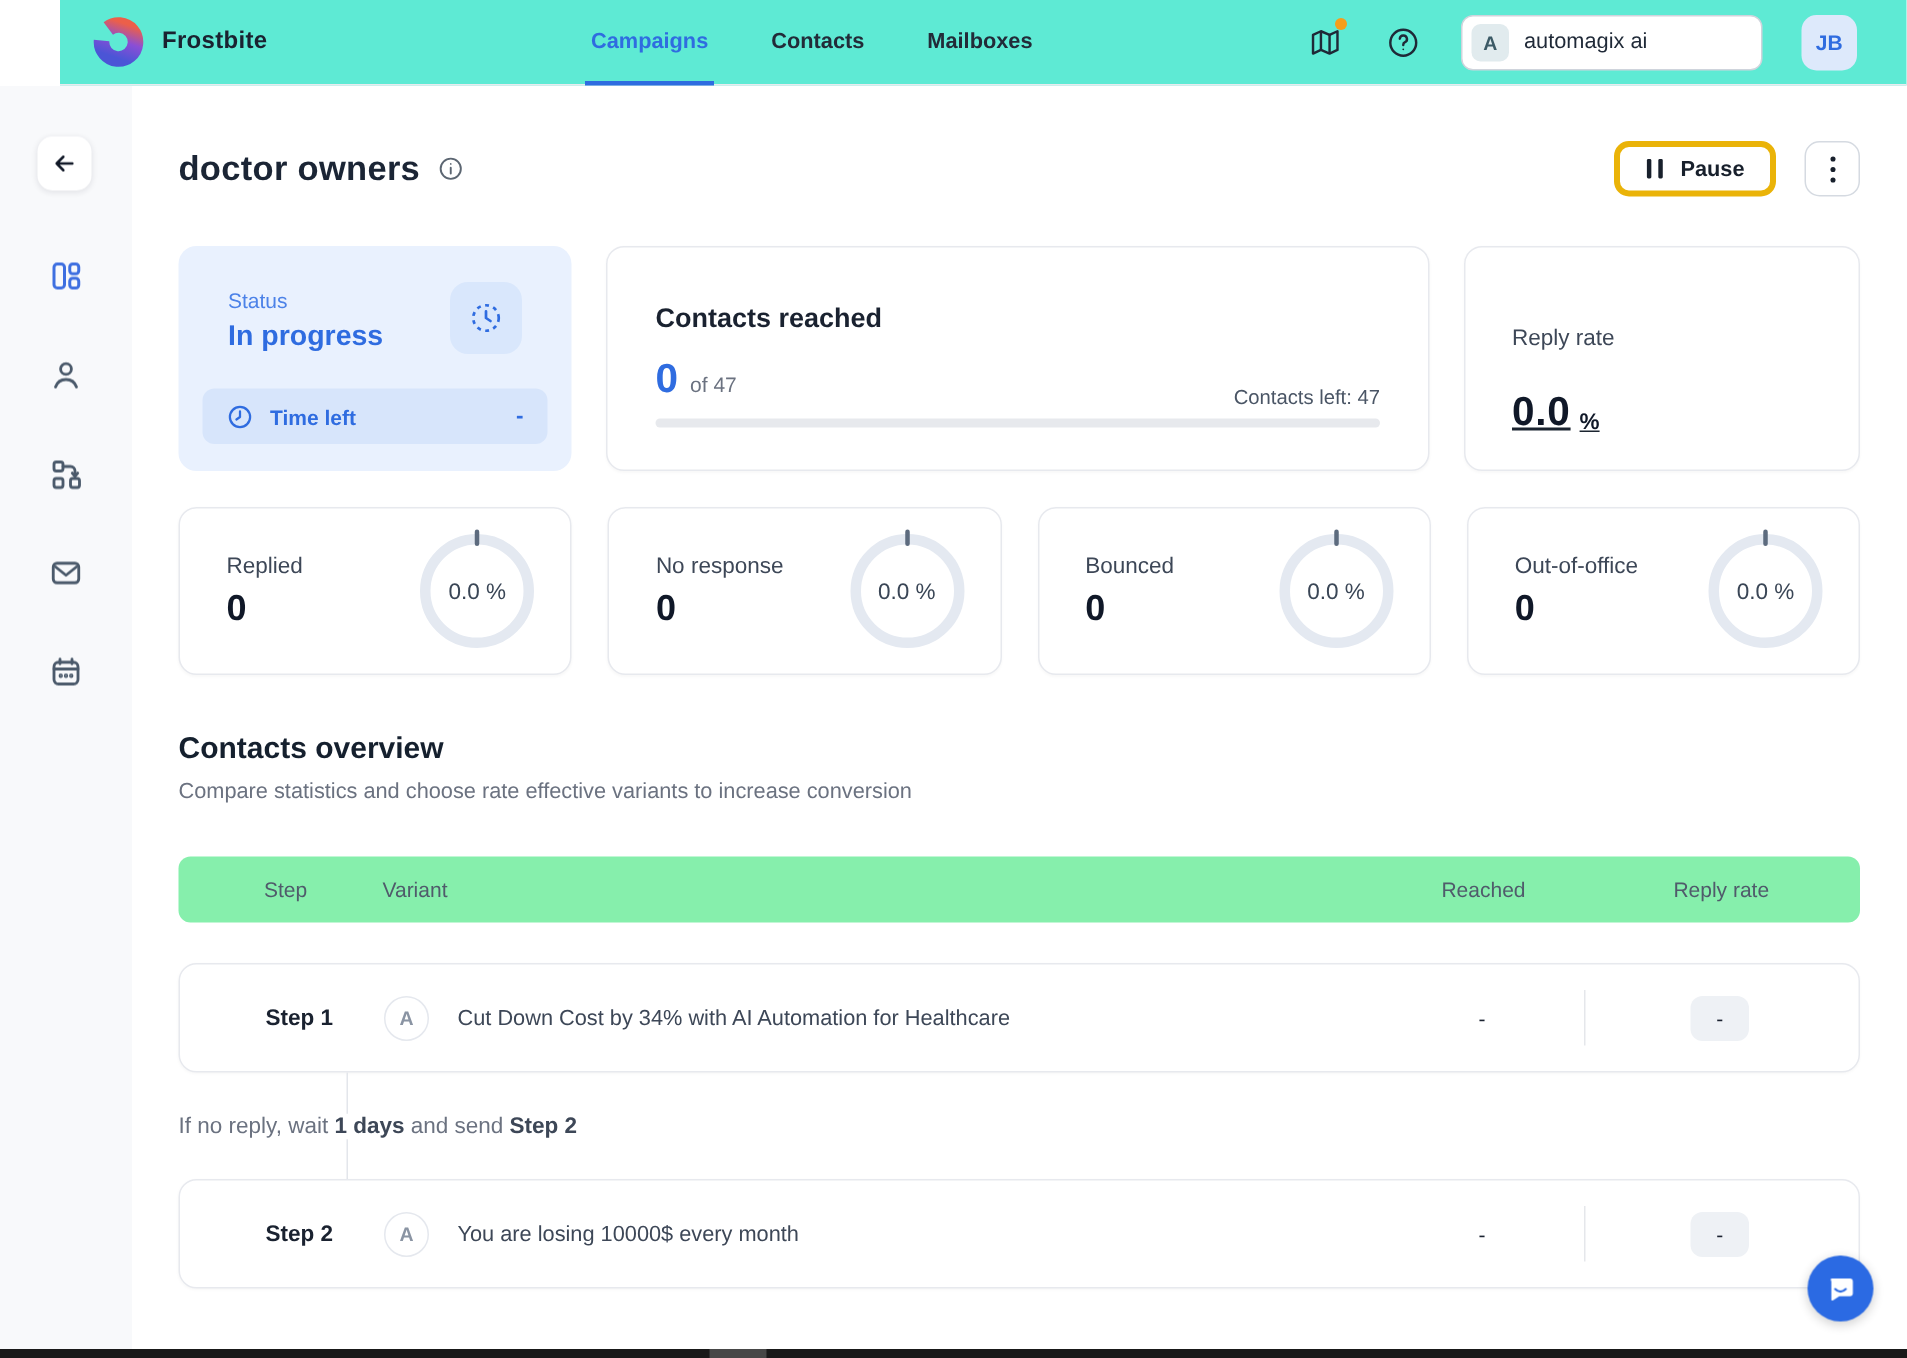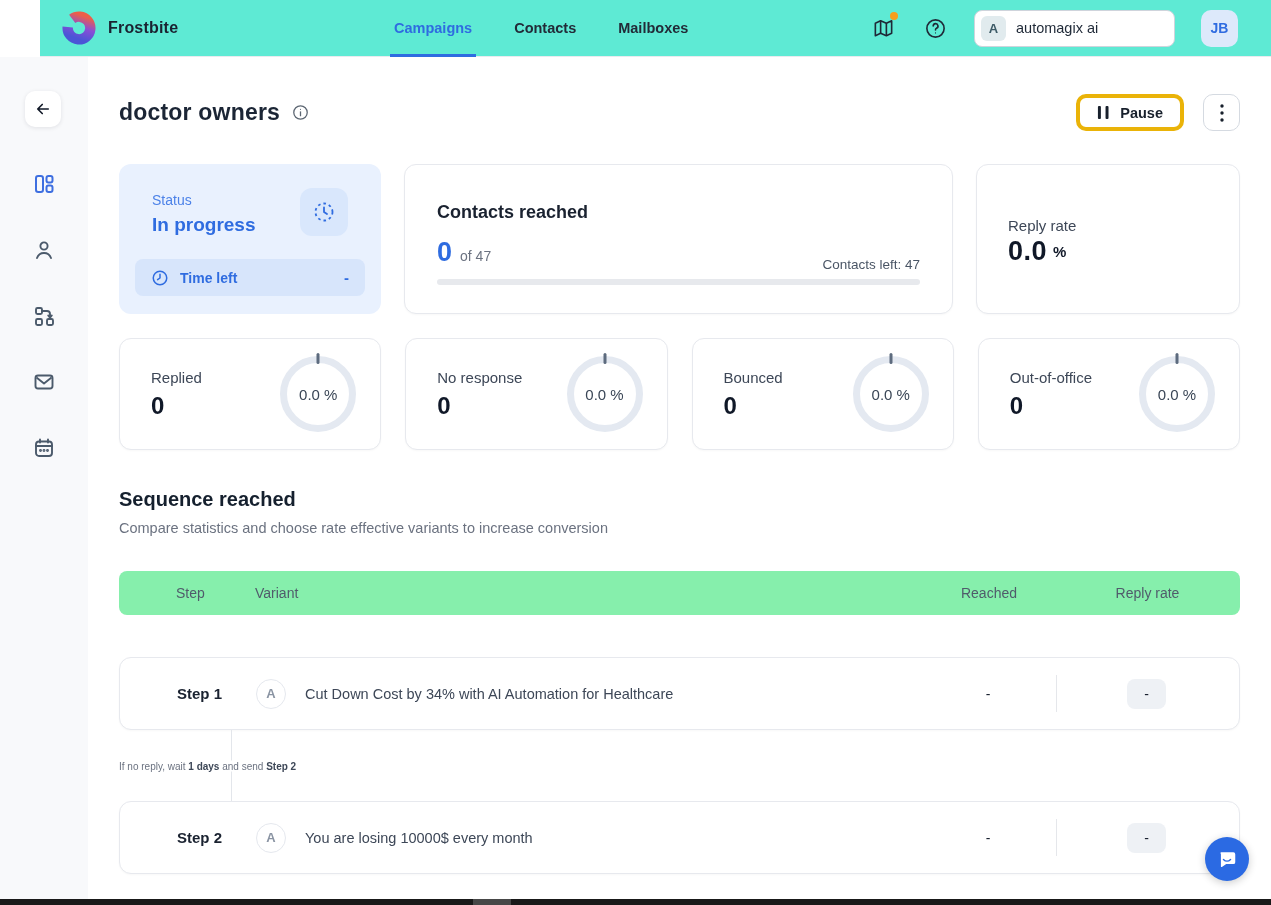--- a/index.html
+++ b/index.html
@@ -67,21 +67,21 @@
   .contacts-nums { display:flex; align-items:baseline; gap:8px; margin-top:14px; }
   .contacts-reached { font-size:27px; font-weight:600; color:#2f6ce0; }
   .contacts-of { font-size:14px; color:#6b7280; }
   .contacts-left { position:absolute; right:32px; top:92px; font-size:13.5px; color:#4a5565; }
   .progress-track { position:absolute; left:32px; right:32px; bottom:28px; height:6px;
     background:#e7e9ed; border-radius:3px; overflow:hidden; }
   .progress-fill { height:100%; width:0%; background:#2f6ce0; border-radius:3px; }
 
   .reply-card { width:264px; height:150px; padding:0 31px; }
   .reply-label { font-size:15px; color:#3d4757; margin-top:52px; }
-  .reply-value-row { display:flex; align-items:center; gap:6px; margin-top:2px; }
+  .reply-value-row { display:flex; align-items:flex-end; gap:6px; margin-top:25px;text-decoration:underline; }
   .reply-value { font-size:27px; font-weight:600; color:#101828; letter-spacing:.5px; }
   .reply-unit { font-size:15px; font-weight:600; color:#101828; }
 
   .cards-row2 { margin-top:24px; display:flex; gap:24px; }
   .stat-card { flex:1; height:112px; display:flex; align-items:center; padding:0 24px 0 31px; }
   .stat-left { display:flex; flex-direction:column; gap:6px; }
   .stat-label { font-size:15px; color:#3d4757; }
   .stat-count { font-size:24px; font-weight:600; color:#101828; }
   .donut { margin-left:auto; width:76px; height:76px; border:7px solid #e4e9f1; border-radius:50%;
     display:flex; align-items:center; justify-content:center; position:relative; }
@@ -90,36 +90,36 @@
   .donut-rate { font-size:15px; color:#3a4656; white-space:pre; }
 
   .seq-title { margin-top:38px; font-size:20px; font-weight:600; color:#15202e; }
   .seq-subtitle { margin-top:9px; font-size:14.5px; color:#6b7280; }
 
   .seq-grid { display:grid; grid-template-columns:57px 79px 1fr 132px 185px; align-items:center; }
   .table-head { margin-top:35px; height:44px; background:#86efac; border-radius:8px; }
   .th { font-size:14px; color:#505b6b; }
   .th-right { text-align:center; }
 
-  .step-card { margin-top:42px; height:73px; border-radius:12px; position:relative; cursor:pointer; }
+  .step-card { margin-top:27px; height:73px; border-radius:12px; position:relative; cursor:pointer; }
   .step-name { font-size:15px; font-weight:700; color:#1a2230; }
   .variant-cell { display:flex; align-items:center; gap:19px; }
   .variant-avatar { width:30px; height:30px; border-radius:50%; border:1px solid #e5e8ee;
     color:#8a94a3; font-size:13px; font-weight:600; display:flex; align-items:center; justify-content:center; }
   .variant-text { font-size:14.5px; color:#3d4757; }
   .reached-cell { text-align:center; font-size:14px; color:#1a2230; }
   .col-divider { position:absolute; left:936px; top:17px; bottom:17px; width:1px; background:#e5e7eb; }
   .reply-cell { display:flex; justify-content:center; }
   .reply-badge { width:39px; height:30px; background:#eef1f5; border-radius:8px; font-size:14px;
     color:#1a2230; display:flex; align-items:center; justify-content:center; }
 
   .connector-zone { position:relative; height:71px; }
   .connector-line { position:absolute; left:112px; top:0; bottom:0; width:1px; background:#e3e6eb; }
   .wait-note { position:absolute; left:0; top:50%; transform:translateY(-50%); background:#fff;
-    padding-right:8px; font-size:10px; color:#6b7280; white-space:pre-wrap; z-index:2; }
+    padding-right:8px; font-size:15px; color:#6b7280; white-space:pre-wrap; z-index:2; }
   .wait-note b { color:#3d4757; font-weight:700; }
 
   
   .chat-launcher { position:fixed; right:22px; bottom:24px; width:44px; height:44px; border-radius:50%;
     background:#2b6ae3; box-shadow:0 2px 8px rgba(0,0,0,.2); display:flex; align-items:center;
     justify-content:center; cursor:pointer; z-index:30; }
   .bottom-scrollbar { position:fixed; left:0; right:0; bottom:0; height:6px; background:#191919; z-index:40; }
   .bottom-thumb { position:absolute; left:473px; width:38px; height:6px; background:#474747; cursor:pointer; }
 
   svg { display:block; }
@@ -329,21 +329,21 @@
         <span class="stat-label">Out-of-office</span>
         <span class="stat-count">0</span>
       </div>
       <div class="donut">
         <span class="donut-tick"></span>
         <span class="donut-rate">0.0 %</span>
       </div>
     </div>
   </div>
 
-  <h2 class="seq-title">Sequence reached</h2>
+  <h2 class="seq-title">Contacts overview</h2>
   <p class="seq-subtitle">Compare statistics and choose rate effective variants to increase conversion</p>
 
   <div class="seq-grid table-head">
     <span></span>
     <span class="th">Step</span>
     <span class="th">Variant</span>
     <span class="th th-right">Reached</span>
     <span class="th th-right">Reply rate</span>
   </div>
 

